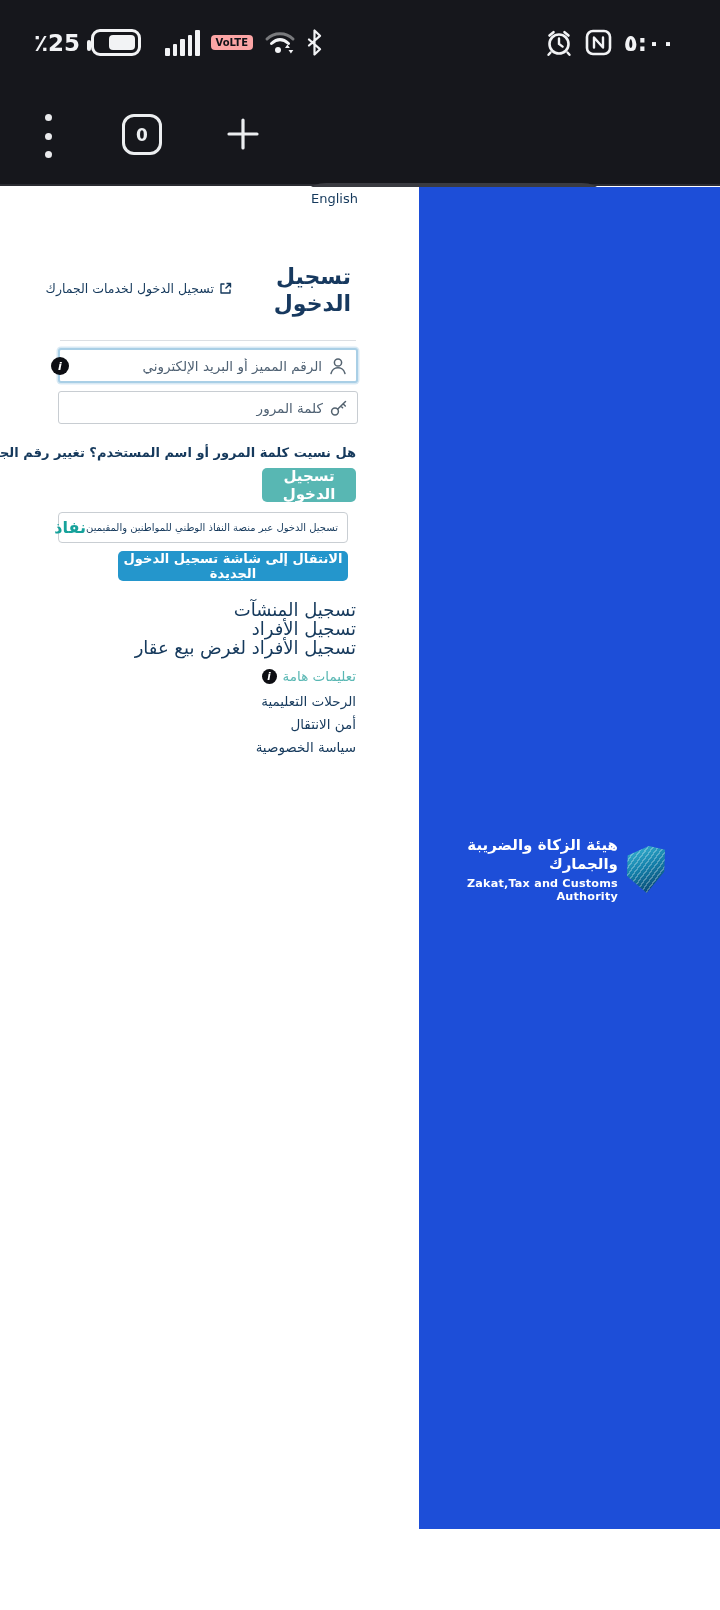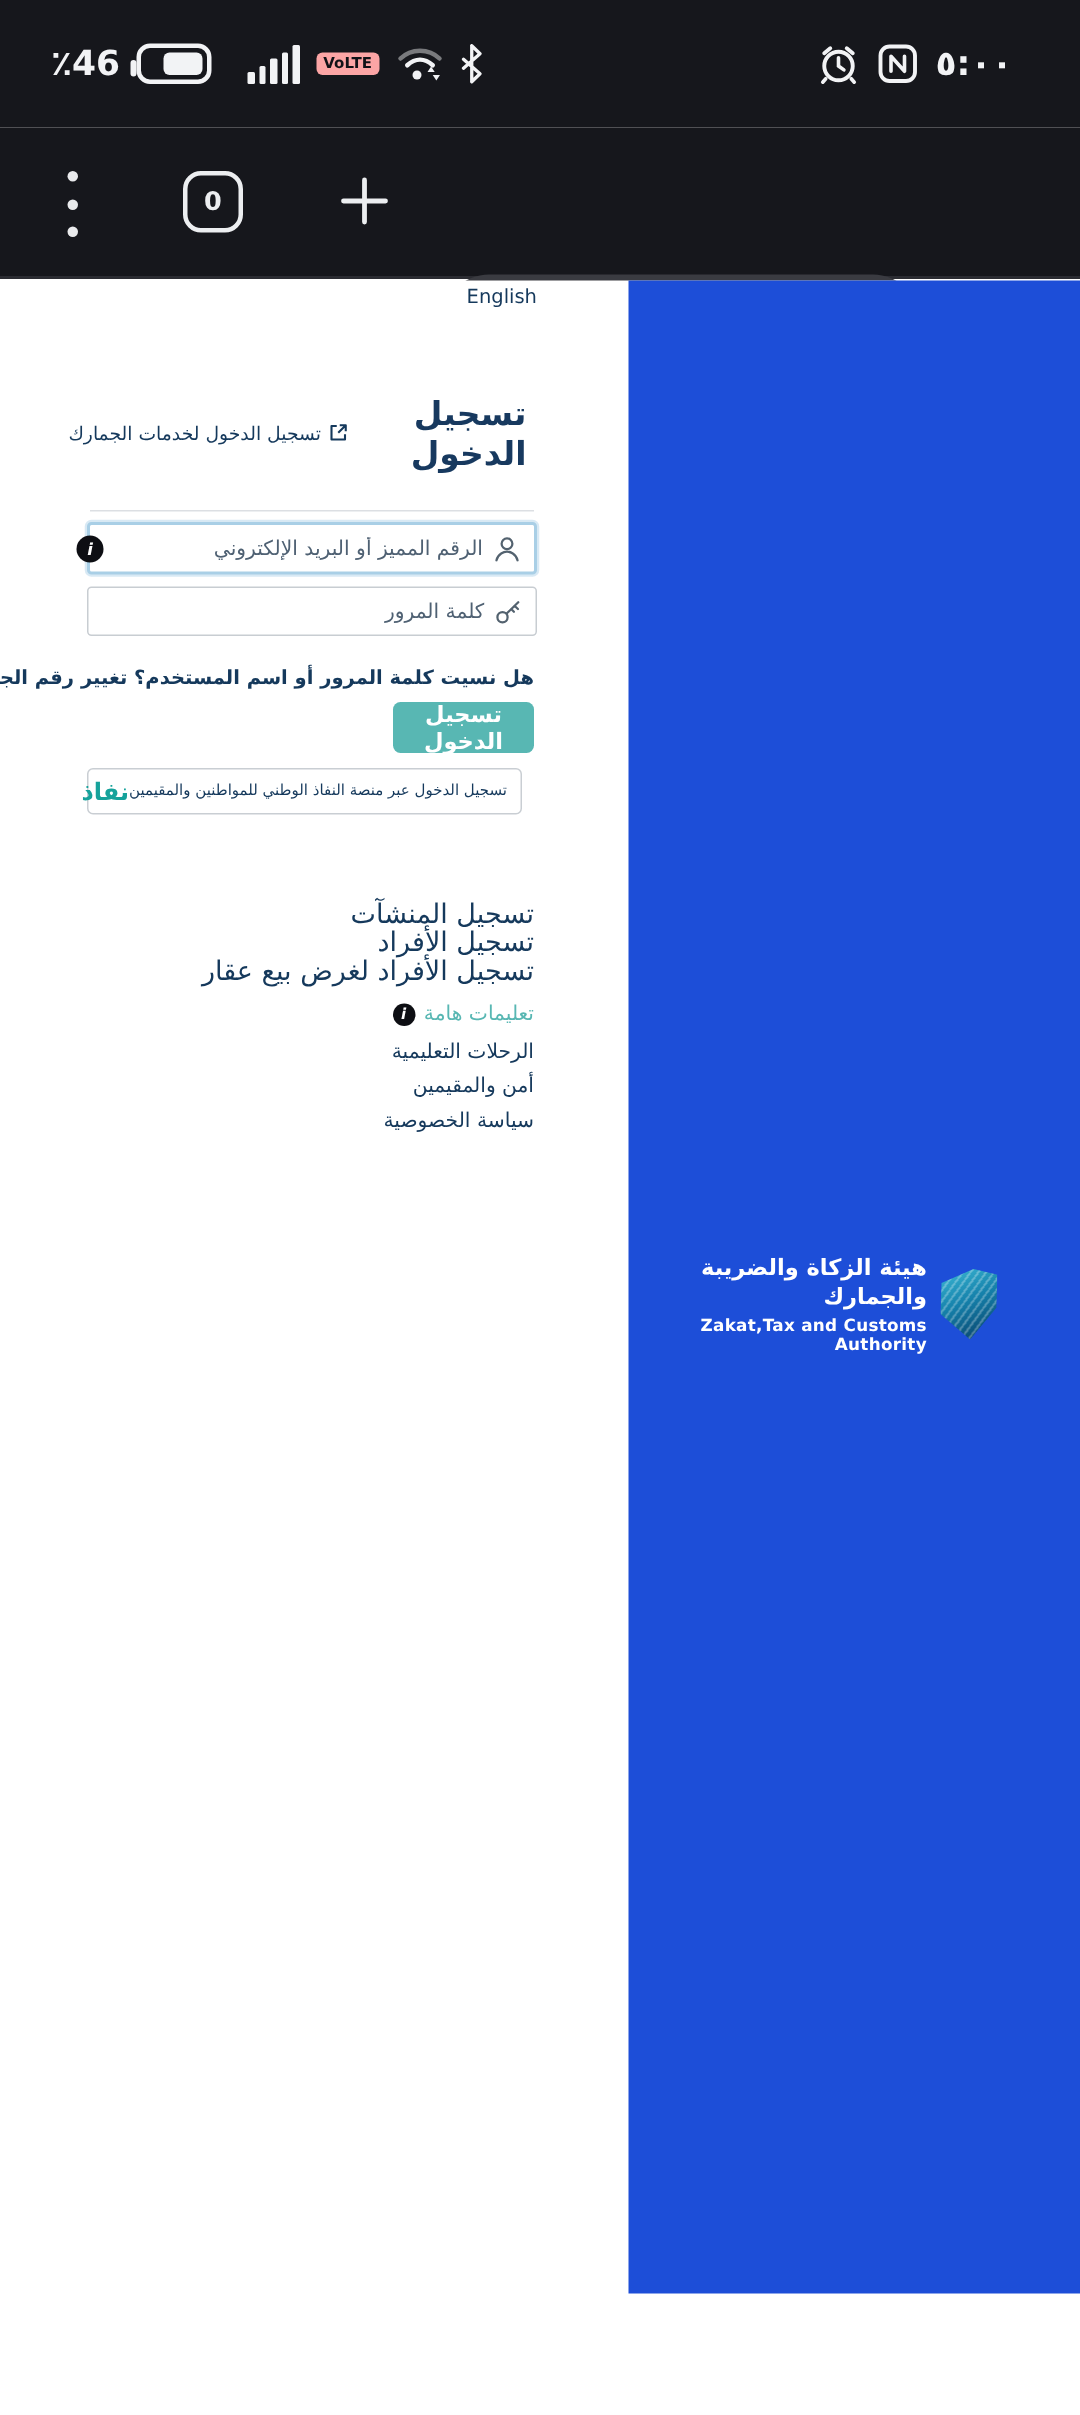--- a/index.html
+++ b/index.html
@@ -82,21 +82,21 @@
   .welcome { position:absolute; top:712px; left:30px; width:240px; color:#fff; font-size:13px; font-weight:bold; text-align:center; line-height:17.5px; direction:rtl; }
   .navy-panel .welcome { left:31px; }
 </style>
 </head>
 <body>
 
 <div class="screen">
 
   <div class="status-bar">
     <div class="sb-left">
-      <span class="sb-text">٪46</span>
+      <span class="sb-text">٪25</span>
       <span class="battery">
           <span class="nub"></span>
           <span class="fill"></span>
         </span>
       <span style="width:2px"></span>
       <span class="bars">
         <span style="height:8px"></span>
           <span style="height:12px"></span>
           <span style="height:17px"></span>
           <span style="height:21px"></span>
@@ -200,32 +200,33 @@
 
     <a class="forgot-line">هل نسيت كلمة المرور أو اسم المستخدم؟ تغيير رقم الجوال؟</a>
 
     <button class="btn btn-login">تسجيل الدخول</button>
 
     <div class="btn-nafath">
       <span class="naf-text">تسجيل الدخول عبر منصة النفاذ الوطني للمواطنين والمقيمين</span>
       <span class="naf-logo">نفاذ</span>
     </div>
 
+    <button class="btn btn-newlogin">الانتقال إلى شاشة تسجيل الدخول الجديدة</button>
 
     <div class="reg-links">
       <a>تسجيل المنشآت</a>
       <a>تسجيل الأفراد</a>
       <a>تسجيل الأفراد لغرض بيع عقار</a>
     </div>
 
     <div class="instructions">
       <span class="i-badge">i</span>
       <span class="i-label">تعليمات هامة</span>
     </div>
 
     <div class="info-links">
       <a>الرحلات التعليمية</a>
-      <a>أمن والمقيمين</a>
+      <a>أمن الانتقال</a>
       <a>سياسة الخصوصية</a>
     </div>
 
   </div>
 </div>
 
 </body></html>

